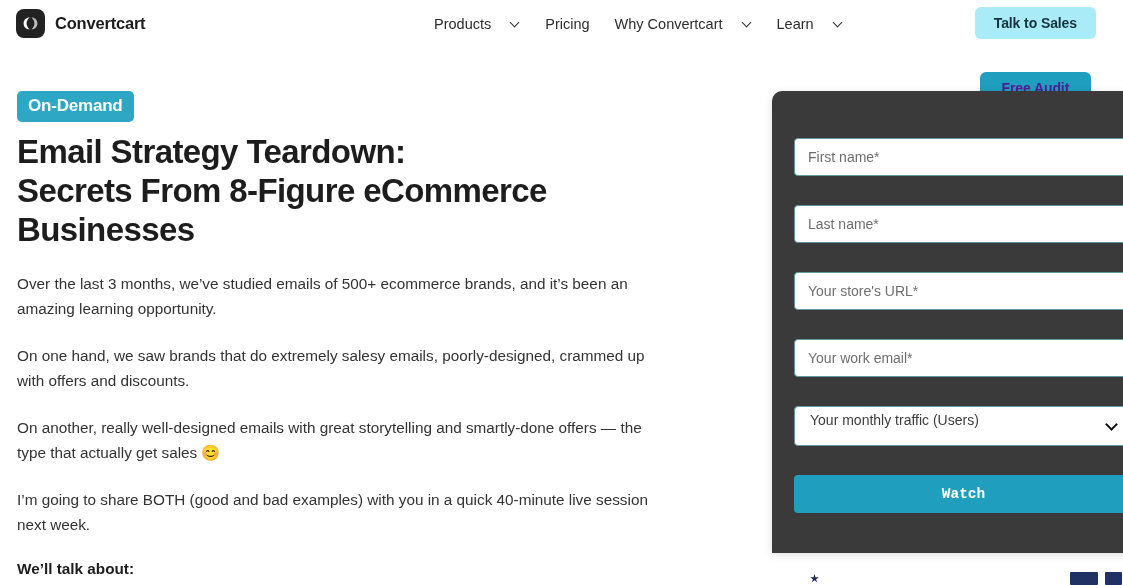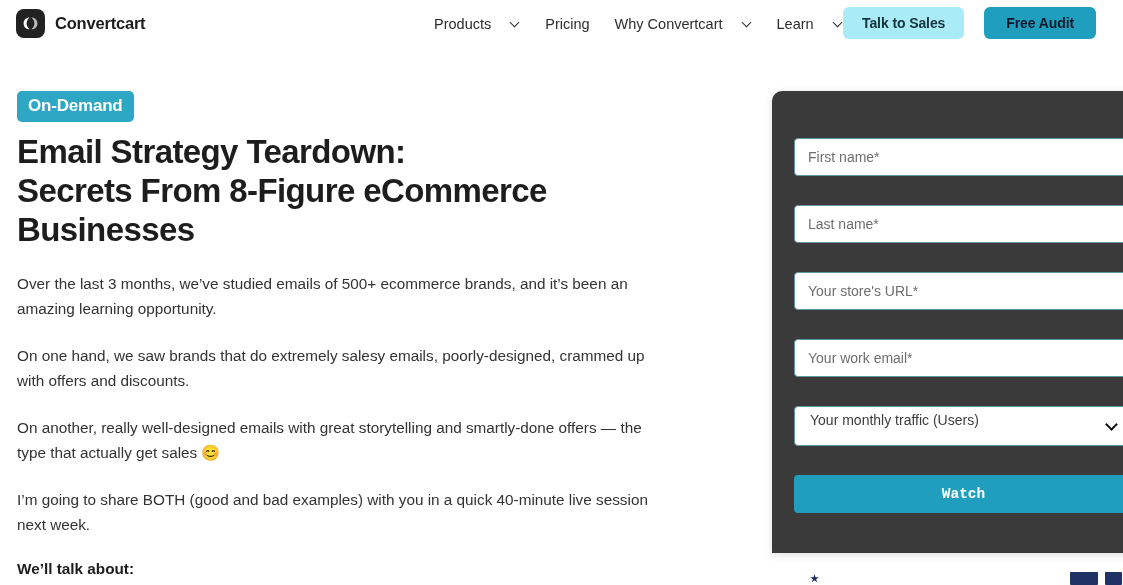--- a/index.html
+++ b/index.html
@@ -81,43 +81,45 @@
     border-bottom: 1.6px solid #2d2d2d;
     transform: rotate(45deg);
   }
 
   .header-actions {
     position: absolute;
     right: 27px;
     top: 7px;
     display: flex;
     align-items: center;
-    gap: 20px;
+    gap: 13px;
+    flex-direction: column;
   }
   .btn {
     border: none;
     border-radius: 6px;
     font-family: inherit;
     font-size: 14px;
     font-weight: 700;
     cursor: pointer;
     white-space: nowrap;
     letter-spacing: -0.1px;
   }
   .btn-talk {
     background: #a9ebf6;
     color: #14333c;
     height: 32px;
     padding: 0 19px;
   }
   .btn-audit {
     background: #1f9fbd;
-    color: #0f172a;
+    color: #4c1d95;
     height: 32px;
     padding: 0 22px;
+    margin-top: 20px;
   }
 
   
   .page {
     display: flex;
     align-items: flex-start;
     padding-left: 17px;
     padding-top: 44px;
   }
 

